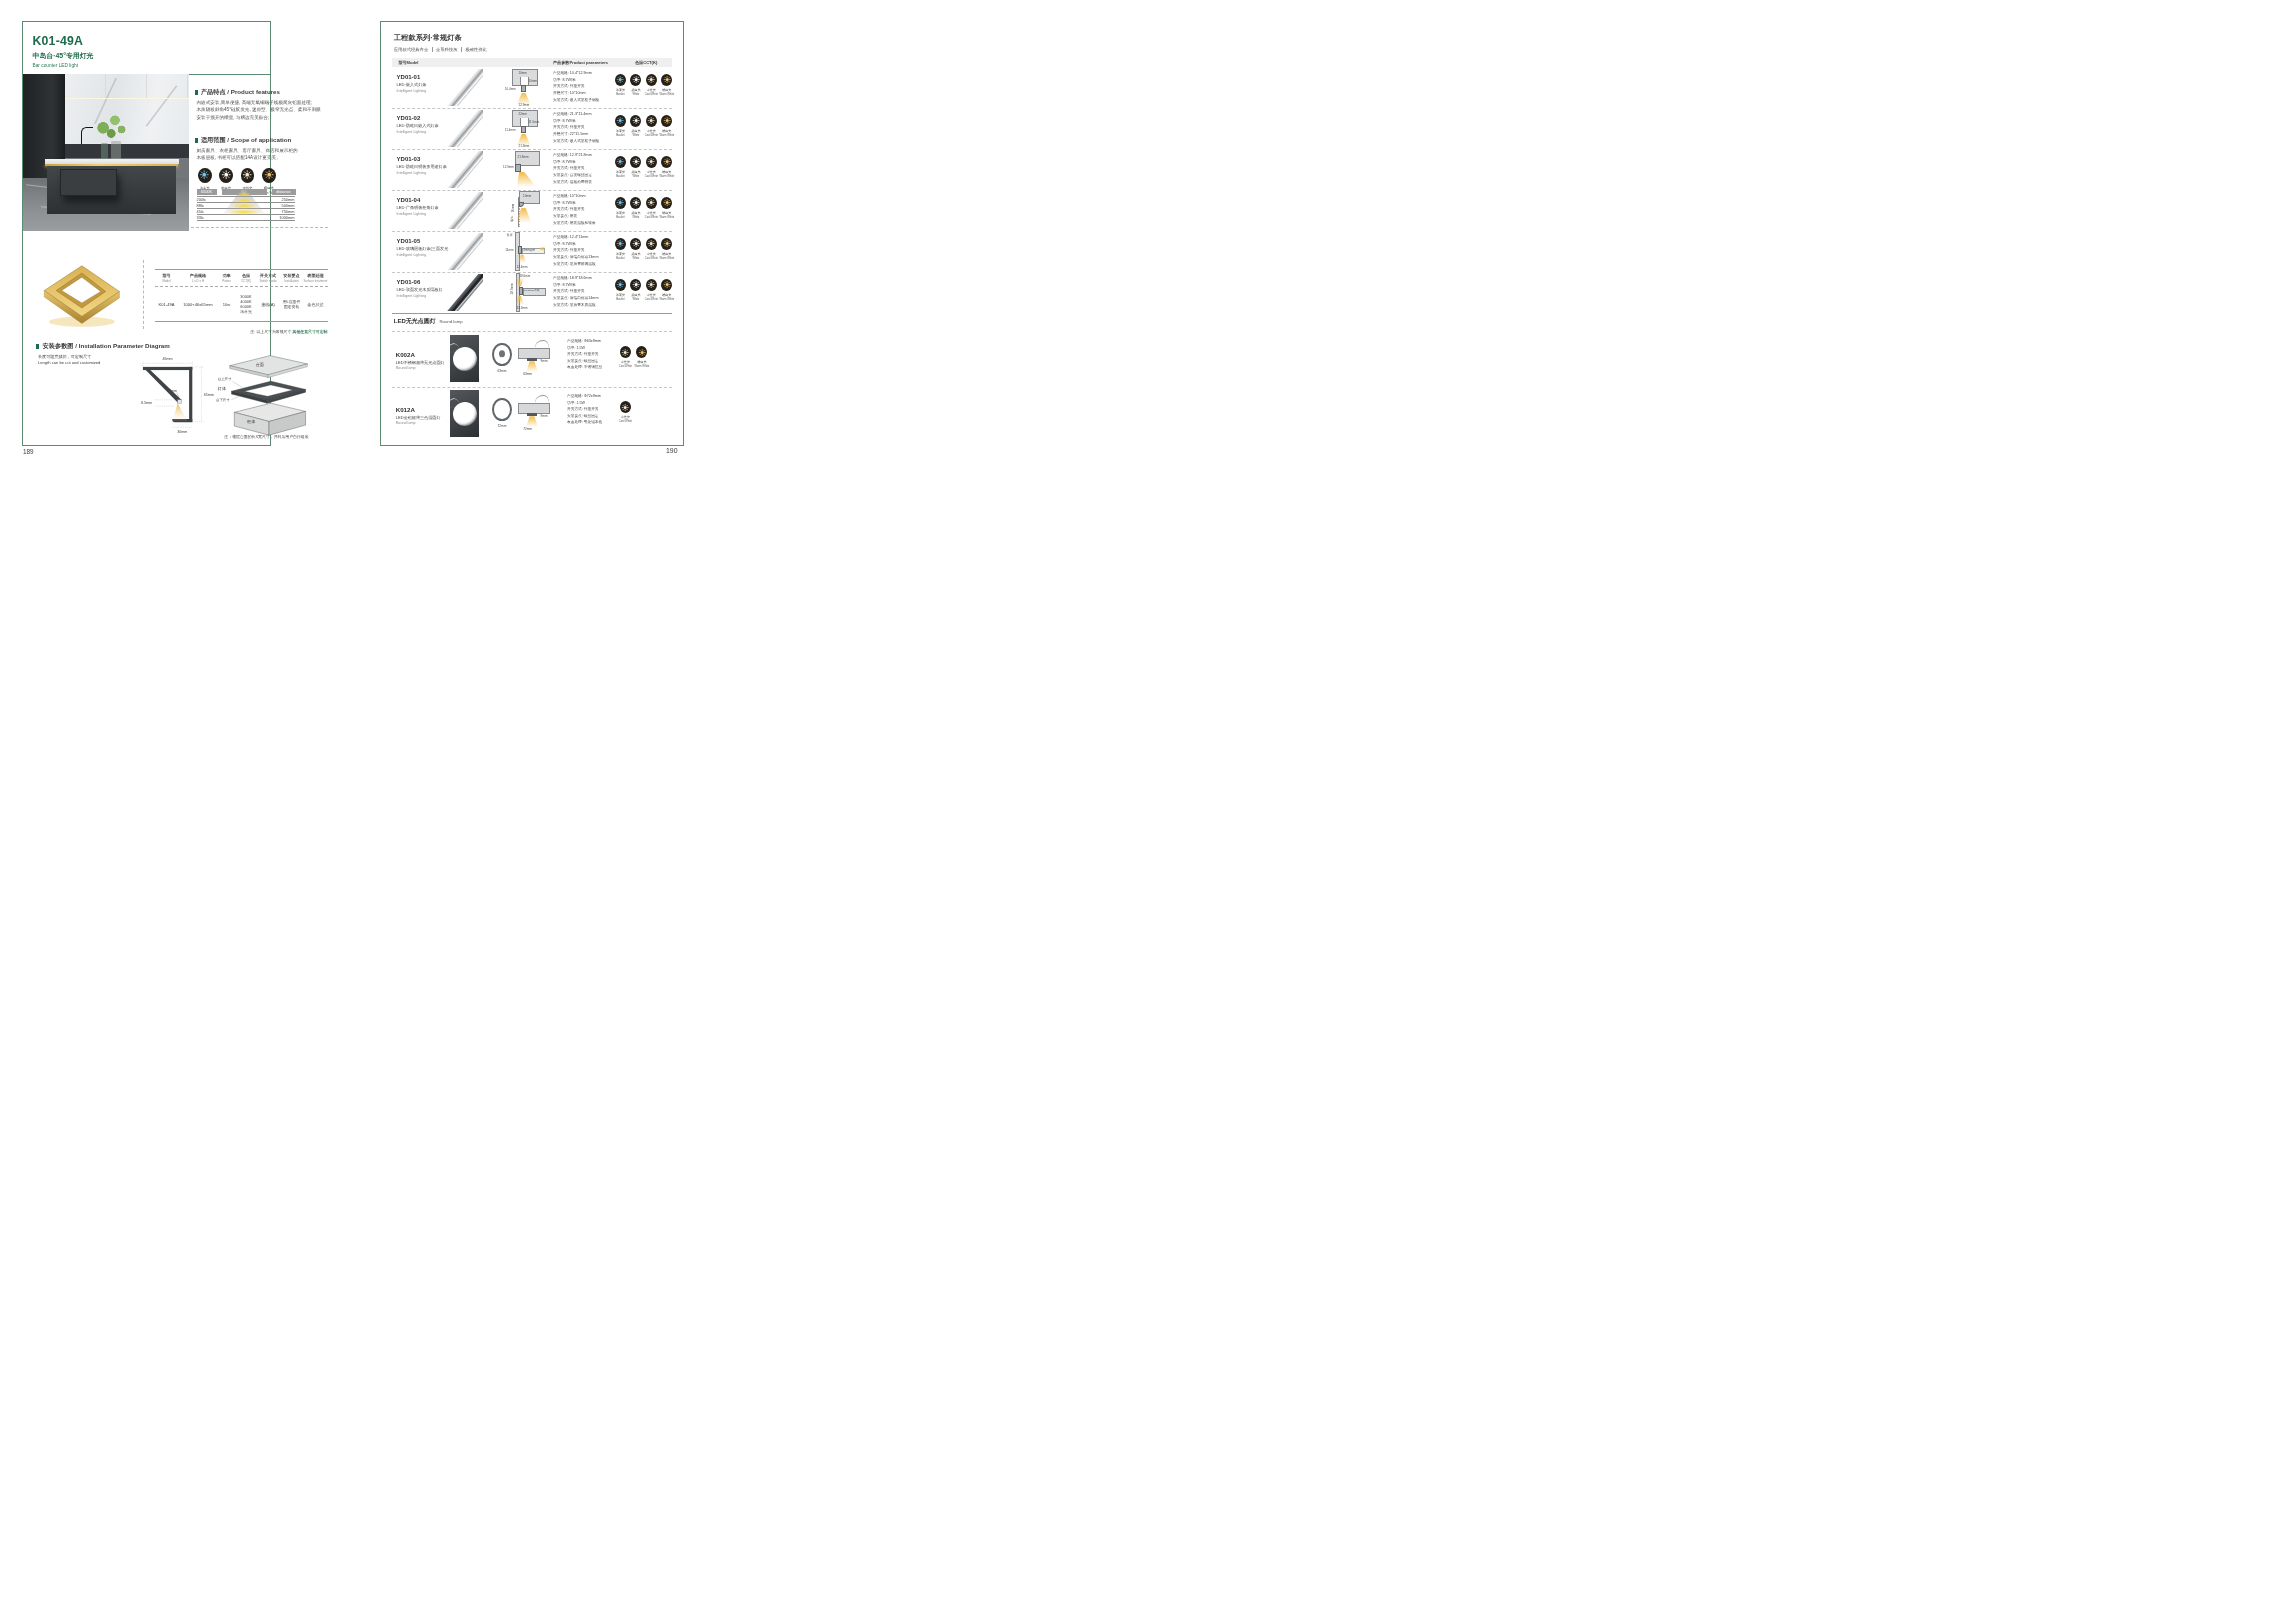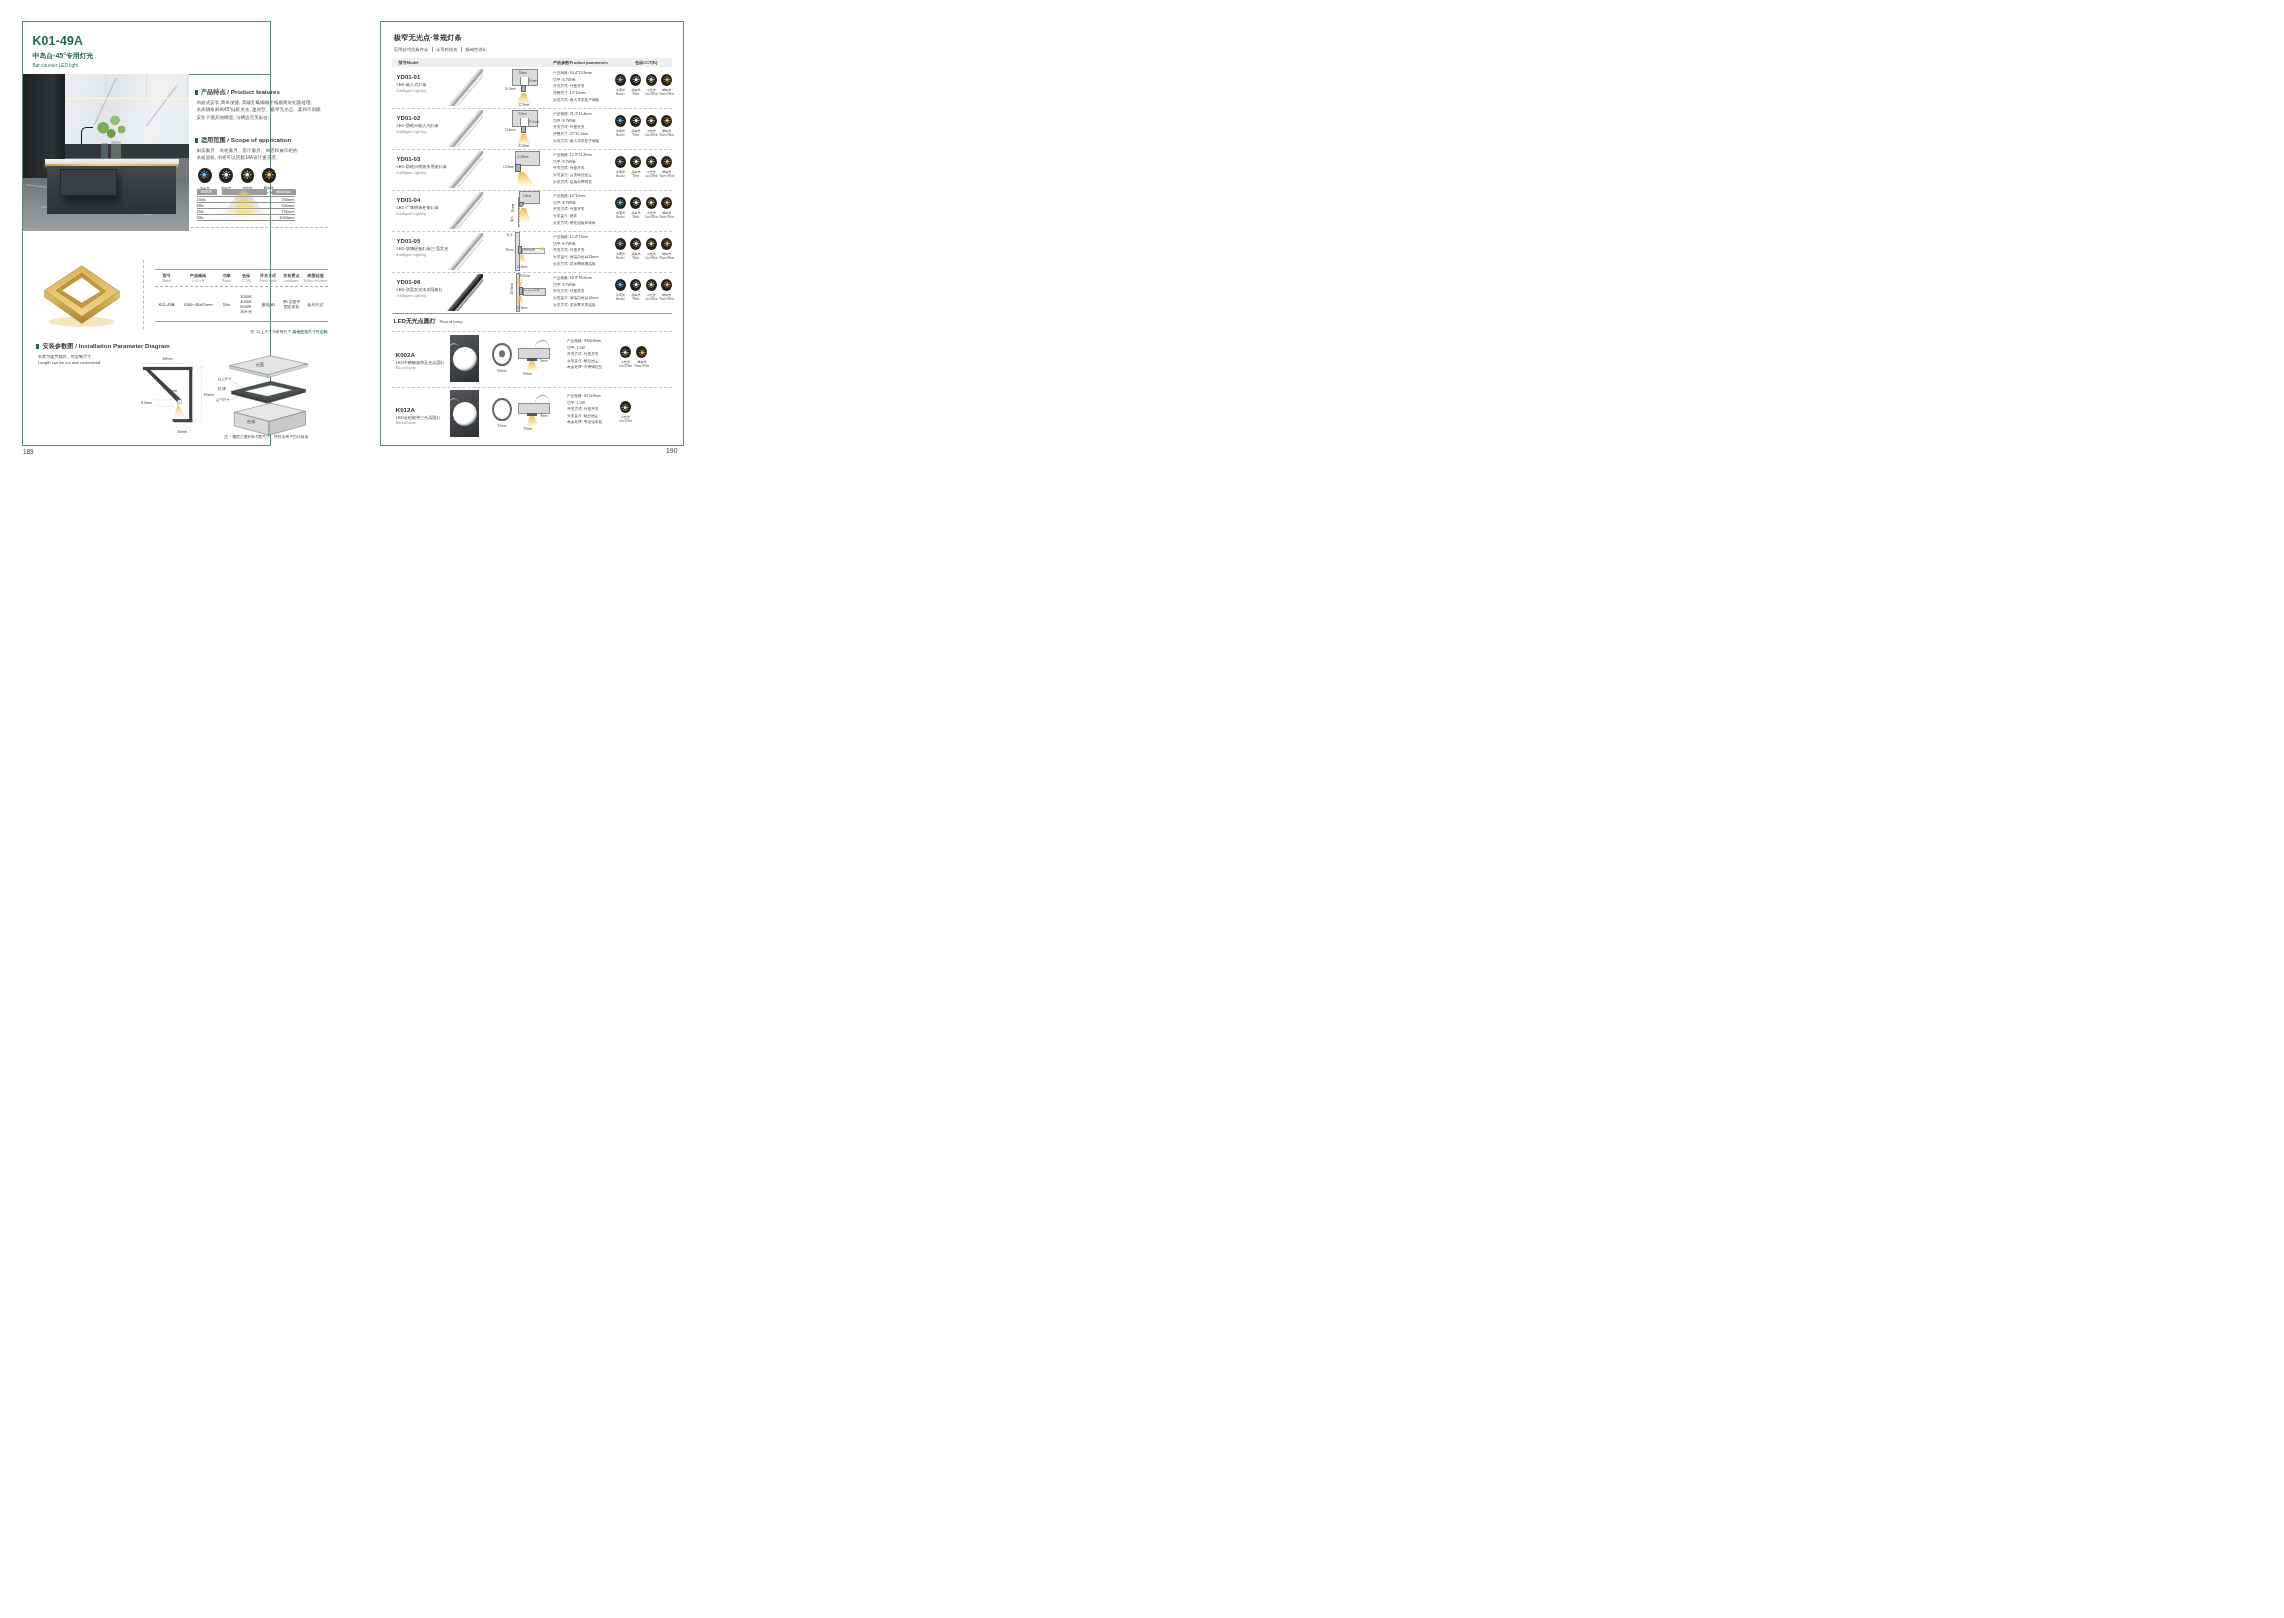--- a/index.html
+++ b/index.html
@@ -495,21 +495,21 @@
       <text class="svglab" x="100" y="30" font-size="9" text-anchor="middle">台面</text>
       <text class="svglab" x="8" y="62" font-size="7.5">台上尺寸</text>
       <text class="svglab" x="8" y="84" font-size="9">灯体</text>
       <text class="svglab" x="4" y="108" font-size="7.5">台下尺寸</text>
       <text class="svglab" x="72" y="156" font-size="9">柜体</text>
     </svg>
     <div id="instnote">注：根据台面的长X宽尺寸，开料后用户自行组装</div>
   </div>
 
   <div class="card" id="rightcard">
-    <div id="rhead-title">极窄无光点·常规灯条</div>
+    <div id="rhead-title">工程款系列·常规灯条</div>
     <div id="rhead-tags">
         <div>应用款式经典齐全</div>
         <div class="tagdiv"></div>
         <div>全系科技灰</div>
         <div class="tagdiv"></div>
         <div>极致性价比</div>
       </div>
     <div id="rtablehead">
       <span id="th1">型号Model</span>
       <span id="th2">产品参数Product parameters</span>

